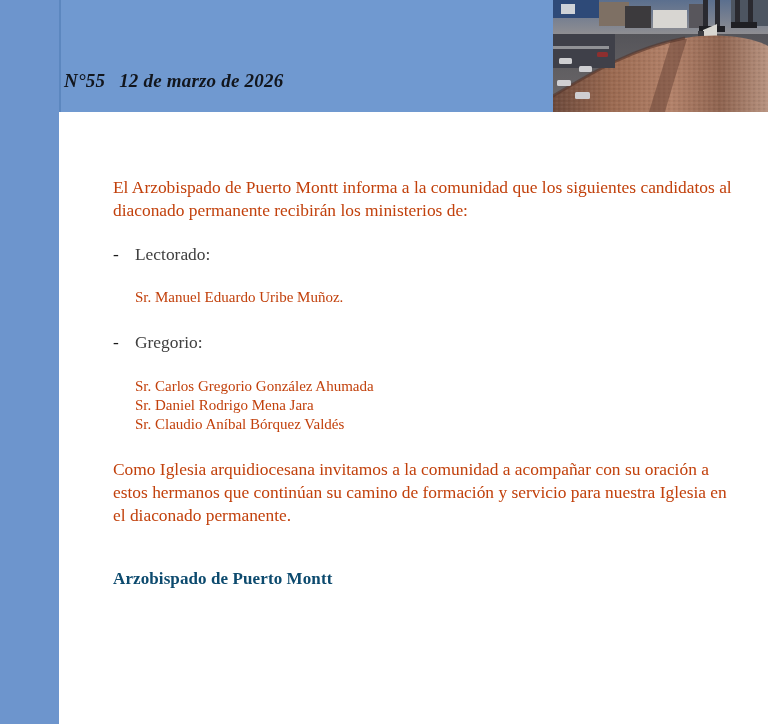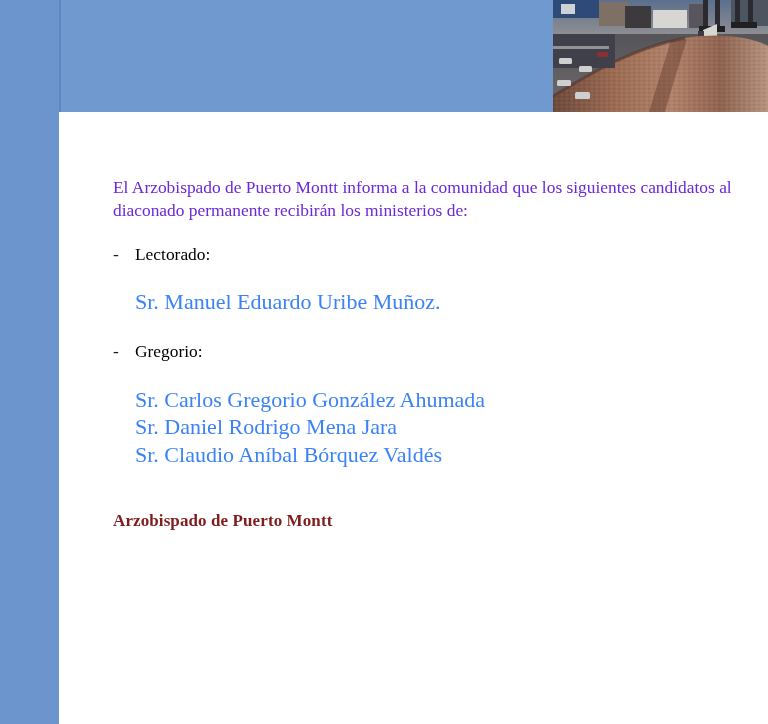--- a/index.html
+++ b/index.html
@@ -86,21 +86,21 @@
     position: absolute;
     left: 113px;
     top: 176px;
     width: 624px;
   }
 
   p.body-para {
     margin: 0 0 21px 0;
     font-size: 17.4px;
     line-height: 1.33;
-    color: #6d28d9;
+    color: #c2410c;
     text-align: left;
   }
 
   ul.ministry-list {
     list-style: none;
     margin: 0;
     padding: 0;
   }
   ul.ministry-list > li {
     margin: 0;
@@ -117,51 +117,54 @@
     line-height: 1.33;
     color: #1b1b1b;
     margin-bottom: 22px;
   }
   .ministry-dash {
     width: 22px;
     flex: 0 0 22px;
     color: #1b1b1b;
   }
   .ministry-label {
-    color: #000000;
+    color: #404040;
   }
 
   .names {
     margin: 0 0 24px 0;
     padding: 0 0 0 22px;
     list-style: none;
   }
   .names li {
-    font-size: 22px;
+    font-size: 15px;
     line-height: 1.27;
-    color: #3b82f6;
+    color: #c2410c;
   }
 
   .signature {
     margin-top: 42px;
     font-size: 17px;
     font-weight: bold;
-    color: #7f1d1d;
+    color: #0c4a6e;
     letter-spacing: 0.1px;
   }
 </style>
 </head>
 <body>
 
 <div class="page">
 
   <div class="blue-left-strip"></div>
   <div class="blue-header-band"></div>
   <div class="blue-band-divider"></div>
 
+  <div class="masthead">
+    <span class="issue">N°55</span><span class="date">12 de marzo de 2026</span>
+  </div>
 
   <div class="header-photo">
     <svg viewBox="0 0 215 112" preserveAspectRatio="none" aria-hidden="true">
       <defs>
         <linearGradient id="skyg" x1="0" y1="0" x2="0" y2="1">
           <stop offset="0%" stop-color="#5b6f8e"></stop>
           <stop offset="100%" stop-color="#8f8e92"></stop>
         </linearGradient>
         <linearGradient id="domeg" x1="0" y1="0" x2="1" y2="0">
           <stop offset="0%" stop-color="#6d4a3c"></stop>
@@ -247,17 +250,18 @@
         </div>
         <ul class="names">
           <li>Sr. Carlos Gregorio González Ahumada</li>
           <li>Sr. Daniel Rodrigo Mena Jara</li>
           <li>Sr. Claudio Aníbal Bórquez Valdés</li>
         </ul>
       </li>
     </ul>
 
 
+    <p class="body-para">Como Iglesia arquidiocesana invitamos a la comunidad a acompañar con su oración a estos hermanos que continúan su camino de formación y servicio para nuestra Iglesia en el diaconado permanente.</p>
 
     <div class="signature">Arzobispado de Puerto Montt</div>
   </div>
 
 </div>
 
 </body></html>

